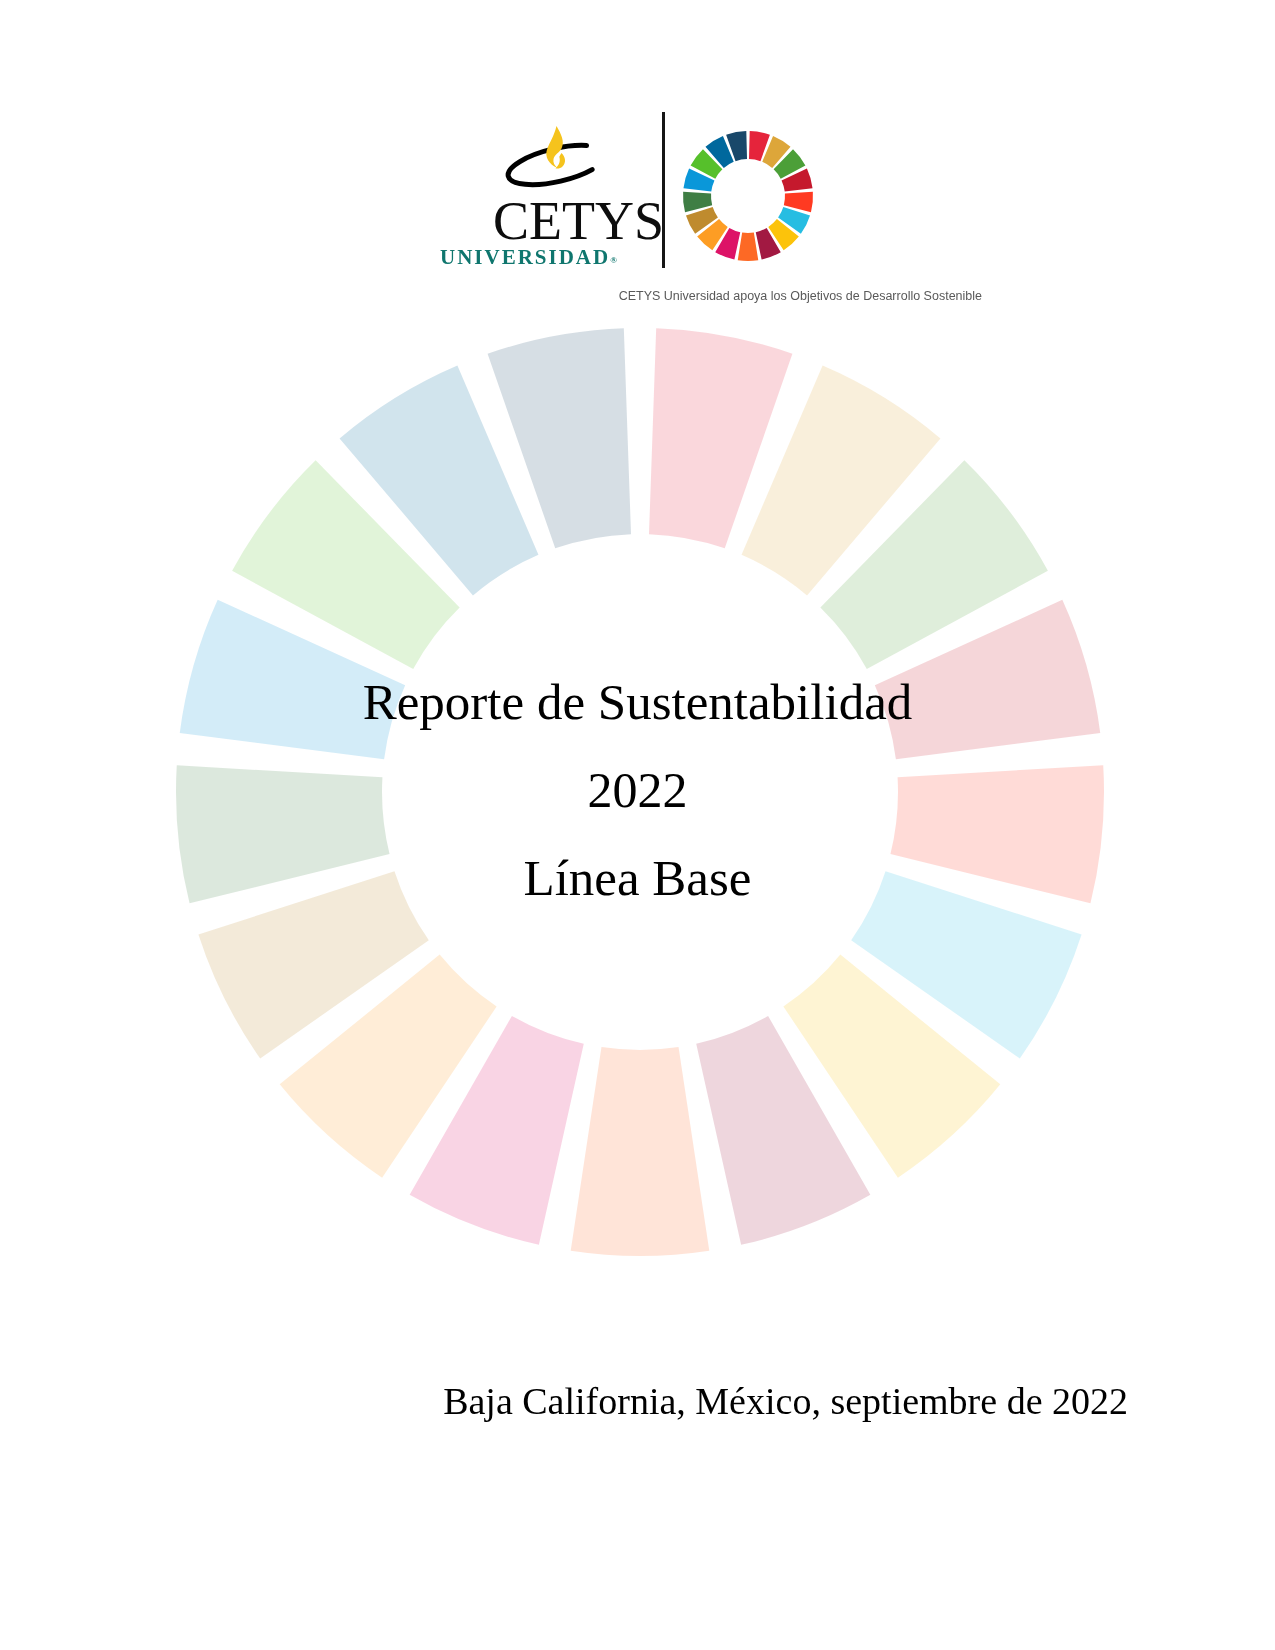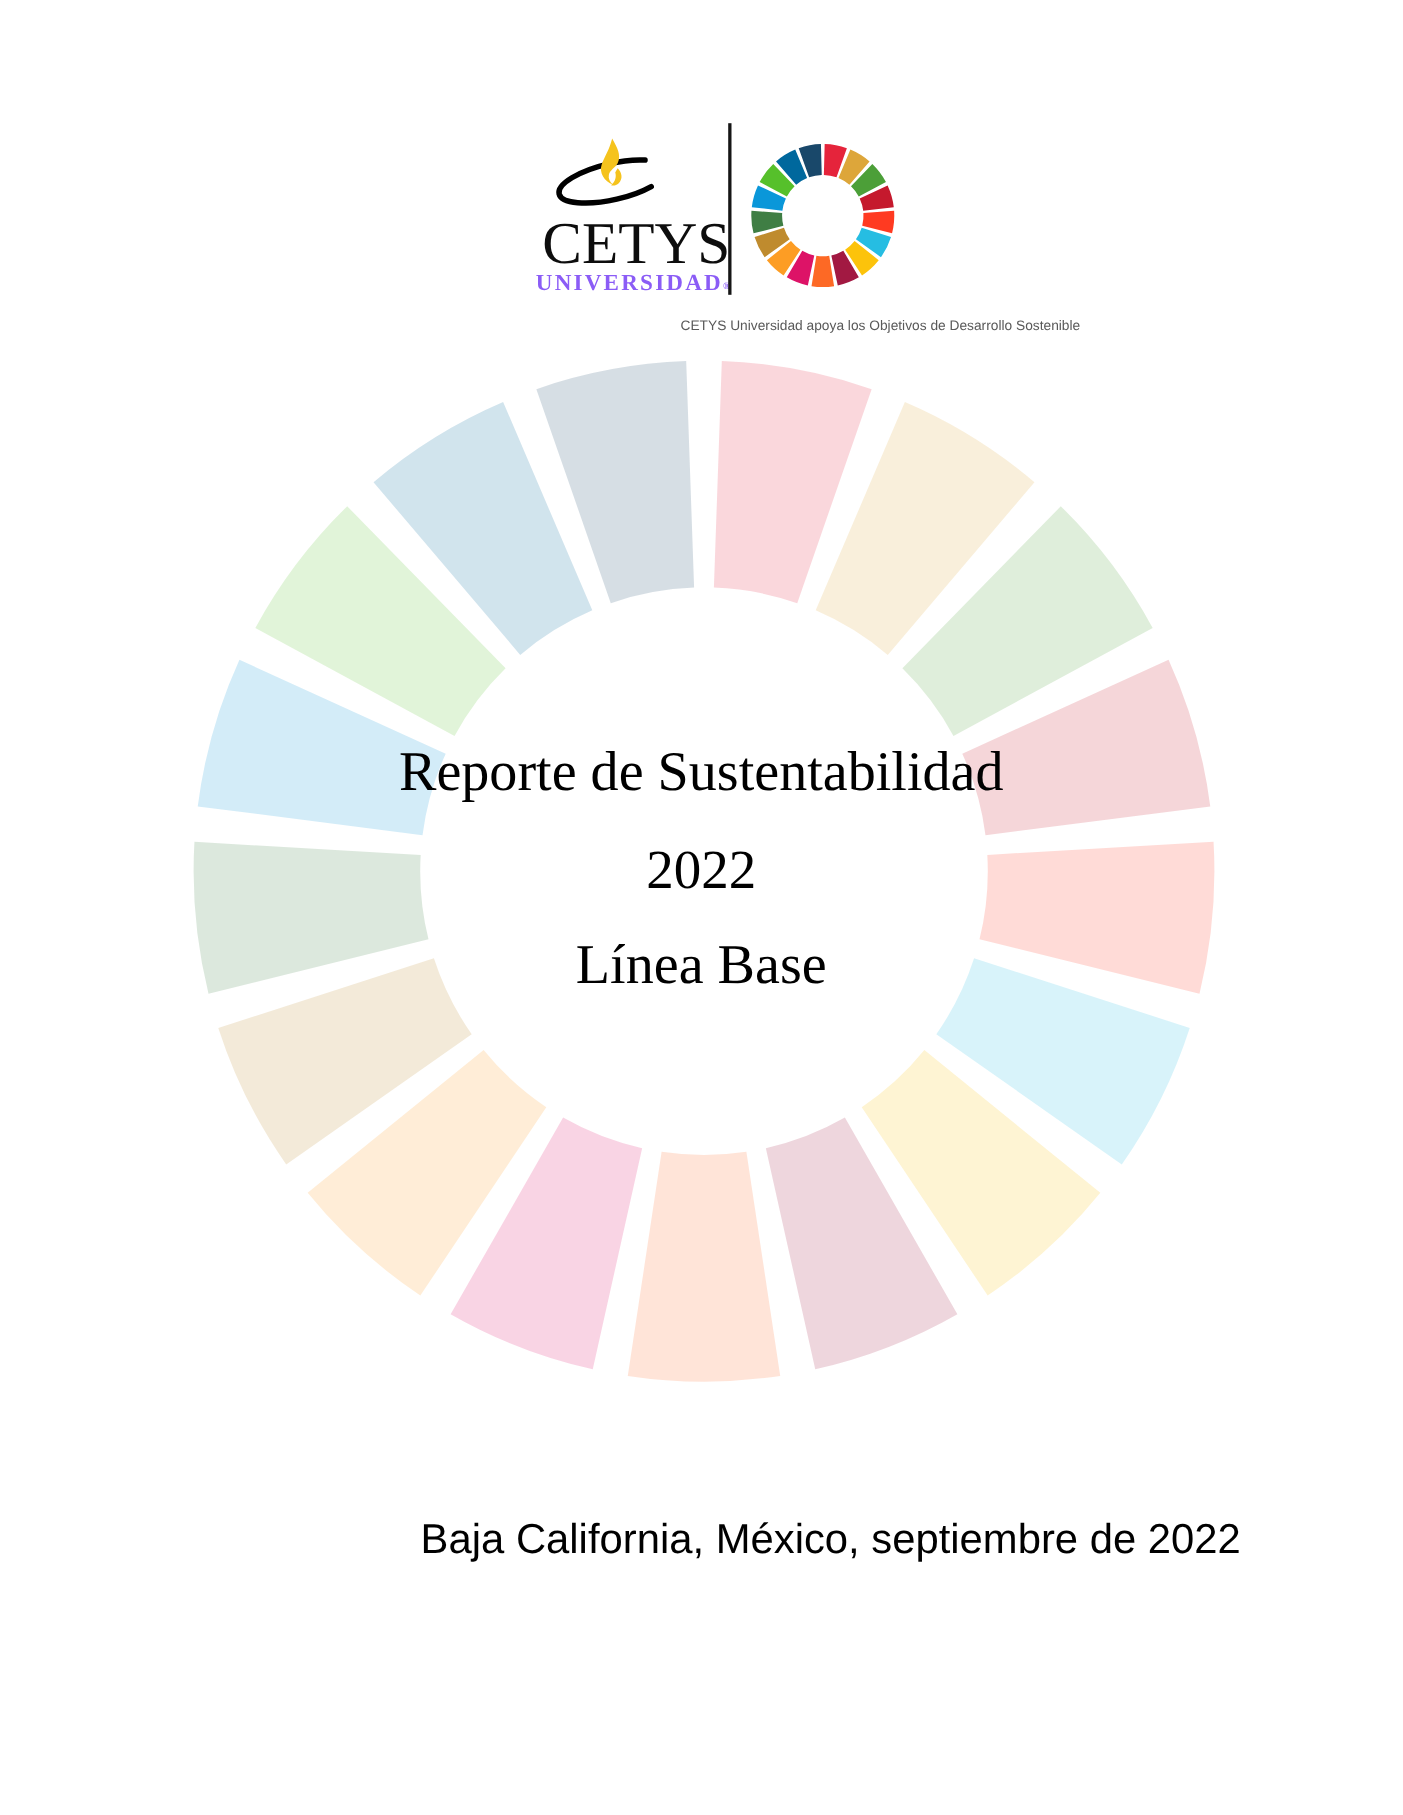--- a/index.html
+++ b/index.html
@@ -12,22 +12,22 @@
   }
   
   #cetys-mark{position:absolute;left:490px;top:108px;width:130px;height:90px;}
   #cetys-wordmark{
     position:absolute;left:440px;top:194px;width:224px;
     text-align:right;font-size:54px;color:#0d0d0d;letter-spacing:0px;
     font-family:"Liberation Serif", serif;line-height:1.0;
   }
   #cetys-division{
     position:absolute;left:440px;top:247px;width:224px;
-    text-align:right;font-weight:bold;font-size:21px;letter-spacing:2px;
-    color:#8b5cf6;font-family:"Liberation Serif", serif;line-height:1.0;
+    text-align:left;font-weight:bold;font-size:21px;letter-spacing:2px;
+    color:#0f766e;font-family:"Liberation Serif", serif;line-height:1.0;
   }
   #cetys-division .reg{font-size:9px;letter-spacing:0;position:relative;bottom:1px;}
   #header-divider{
     position:absolute;left:662px;top:112px;width:2.5px;height:156px;
     background:#161616;
   }
   #sdg-logo{position:absolute;left:682px;top:130px;width:132px;height:132px;}
   #tagline{
     position:absolute;left:302px;top:290px;width:680px;
     text-align:right;font-family:"Liberation Sans", sans-serif;
@@ -40,21 +40,21 @@
     position:absolute;left:0;top:658px;width:1275px;
     text-align:center;color:#000000;line-height:88px;
     font-family:"Liberation Serif", serif;
   }
   .title-line{font-size:51px;}
   .title-line.year{font-size:50px;}
   
   #footer-line{
     position:absolute;right:147px;top:1379px;
     font-size:38px;color:#000000;white-space:nowrap;
-    font-family:Liberation Sans, sans-serif;
+    font-family:Liberation Serif, serif;
   }
 </style>
 </head>
 <body>
 
 <div id="page">
 
   <svg id="cetys-mark" viewBox="0 0 130 90" xmlns="http://www.w3.org/2000/svg">
     <ellipse cx="67" cy="57" rx="50" ry="16.5" transform="rotate(-13 67 57)" fill="none" stroke="#000000" stroke-width="5" stroke-linecap="round" pathLength="100" stroke-dasharray="80 20" stroke-dashoffset="90"></ellipse>
     <path d="M66.5 18 C71 26 75 33 71.5 40.5 C69.5 44.5 64.5 46.5 63.5 51

